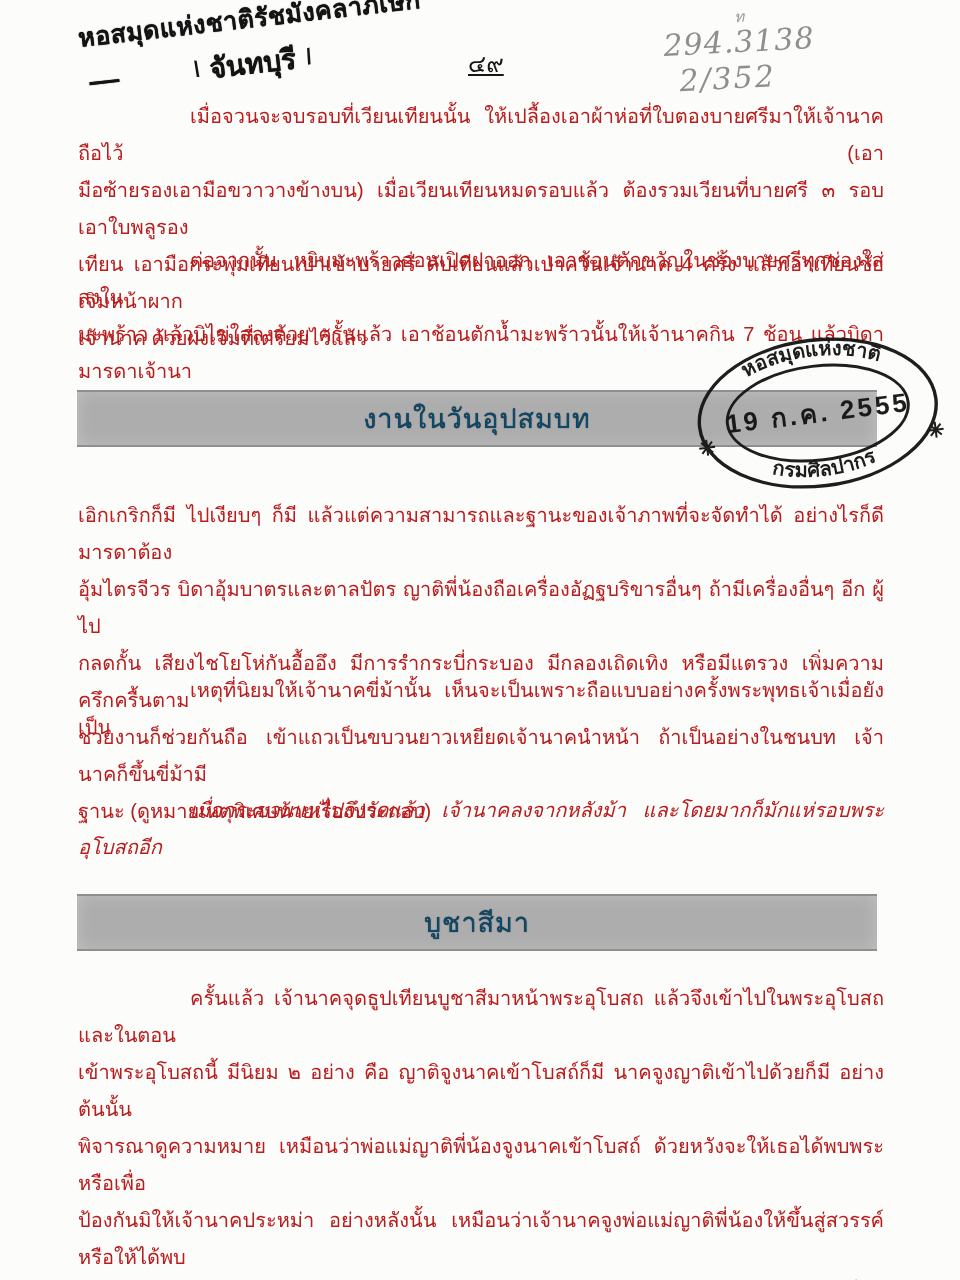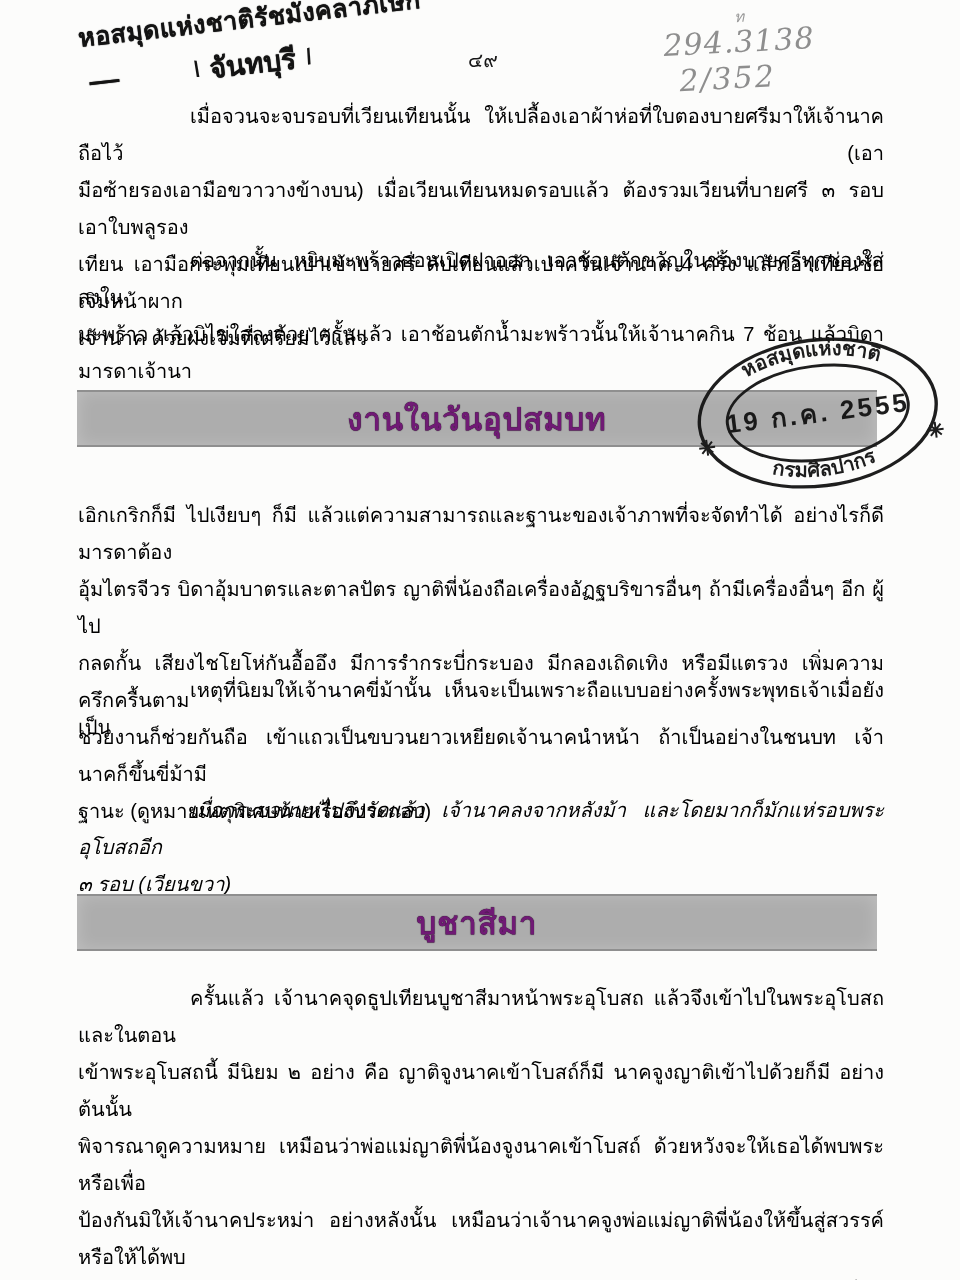--- a/index.html
+++ b/index.html
@@ -16,51 +16,51 @@
     color:#131313;z-index:3;
   }
   .lb1{font-size:25px;font-weight:bold;letter-spacing:.5px;white-space:nowrap;
        text-shadow:0 0 1px #000;}
   .lb2{display:flex;align-items:center;margin-top:3px;font-weight:bold;}
   .lb-dash{font-size:30px;letter-spacing:-3px;margin-left:6px;text-shadow:0 0 1px #000;}
   .lb-tickL{font-size:22px;margin-left:78px;transform:rotate(8deg);font-weight:bold;}
   .lb-city{font-size:28px;margin:0 10px;text-shadow:0 0 1px #000;}
   .lb-tickR{font-size:22px;transform:rotate(-8deg);font-weight:bold;}
   
-  .page-num{position:absolute;left:468px;top:44px;font-size:20px;color:#161616;}
+  .page-num{position:absolute;left:468px;top:44px;font-size:24px;color:#161616;text-decoration:underline;}
   
   .handnote{
     position:absolute;left:664px;top:10px;color:#8e8e8e;
     transform:rotate(-3deg);font-size:30px;line-height:36px;
     font-family:"DejaVu Serif",serif;font-style:italic;z-index:3;
   }
   .hw-sup{font-size:15px;margin-left:72px;line-height:14px;color:#9a9a9a;}
   .hw1{letter-spacing:1px;}
   .hw2{margin-left:14px;letter-spacing:2px;}
   
   .para{
     position:absolute;left:78px;width:806px;
-    font-size:20px;line-height:37px;color:#000000;
+    font-size:20px;line-height:37px;color:#b91c1c;
   }
   .ln{min-height:37px;}
   .j{text-align:justify;text-align-last:justify;}
   .ind{text-indent:112px;}
   .p1{top:98px;}  .p2{top:242px;}
   .p3{top:497px;} .p4{top:672px;} .p5{top:792px;font-style:italic;}
   .p6{top:980px;}
   
   .section-bar{
     position:absolute;left:77px;width:800px;height:57px;
     background:#adadad;
     box-shadow:inset 0 2px 0 #8f8f8f, inset 0 -2px 0 #8f8f8f, inset 0 0 18px rgba(255,255,255,.25);
     display:flex;align-items:center;justify-content:center;z-index:1;
   }
   .bar1{top:390px;} .bar2{top:894px;}
   .section-title{
-    font-size:31px;font-weight:bold;color:#701a75;letter-spacing:1px;
+    font-size:27px;font-weight:normal;color:#0c4a6e;letter-spacing:1px;
     text-shadow:0 0 1px #000;
   }
   
   .date-stamp{
     position:absolute;left:692px;top:336px;z-index:2;
     transform:rotate(-7deg);opacity:.96;
   }
   .date-stamp svg{overflow:visible;display:block;}
   .stamp-text{font-family:"Liberation Sans","DejaVu Sans",sans-serif;font-weight:bold;fill:#141414;}
 </style>
@@ -133,21 +133,20 @@
   <div class="ln j">ช่วยงานก็ช่วยกันถือ เข้าแถวเป็นขบวนยาวเหยียดเจ้านาคนำหน้า ถ้าเป็นอย่างในชนบท เจ้านาคก็ขึ้นขี่ม้ามี</div>
   <div class="ln">ฐานะ (ดูหมายเหตุพิเศษท้ายเรื่องประกอบ)</div>
 </div>
 
 <div class="para p4">
   <div class="ln j ind">เหตุที่นิยมให้เจ้านาคขี่ม้านั้น เห็นจะเป็นเพราะถือแบบอย่างครั้งพระพุทธเจ้าเมื่อยังเป็น</div>
 </div>
 
 <div class="para p5">
   <div class="ln j ind">เมื่อกระบวนแห่ไปถึงวัดแล้ว เจ้านาคลงจากหลังม้า และโดยมากก็มักแห่รอบพระอุโบสถอีก</div>
-  <div class="ln">๓ รอบ (เวียนขวา)</div>
 </div>
 
 <div class="section-bar bar2">
   <span class="section-title">บูชาสีมา</span>
 </div>
 
 <div class="para p6">
   <div class="ln j ind">ครั้นแล้ว เจ้านาคจุดธูปเทียนบูชาสีมาหน้าพระอุโบสถ แล้วจึงเข้าไปในพระอุโบสถและในตอน</div>
   <div class="ln j">เข้าพระอุโบสถนี้ มีนิยม ๒ อย่าง คือ ญาติจูงนาคเข้าโบสถ์ก็มี นาคจูงญาติเข้าไปด้วยก็มี อย่างต้นนั้น</div>
   <div class="ln j">พิจารณาดูความหมาย เหมือนว่าพ่อแม่ญาติพี่น้องจูงนาคเข้าโบสถ์ ด้วยหวังจะให้เธอได้พบพระ หรือเพื่อ</div>

